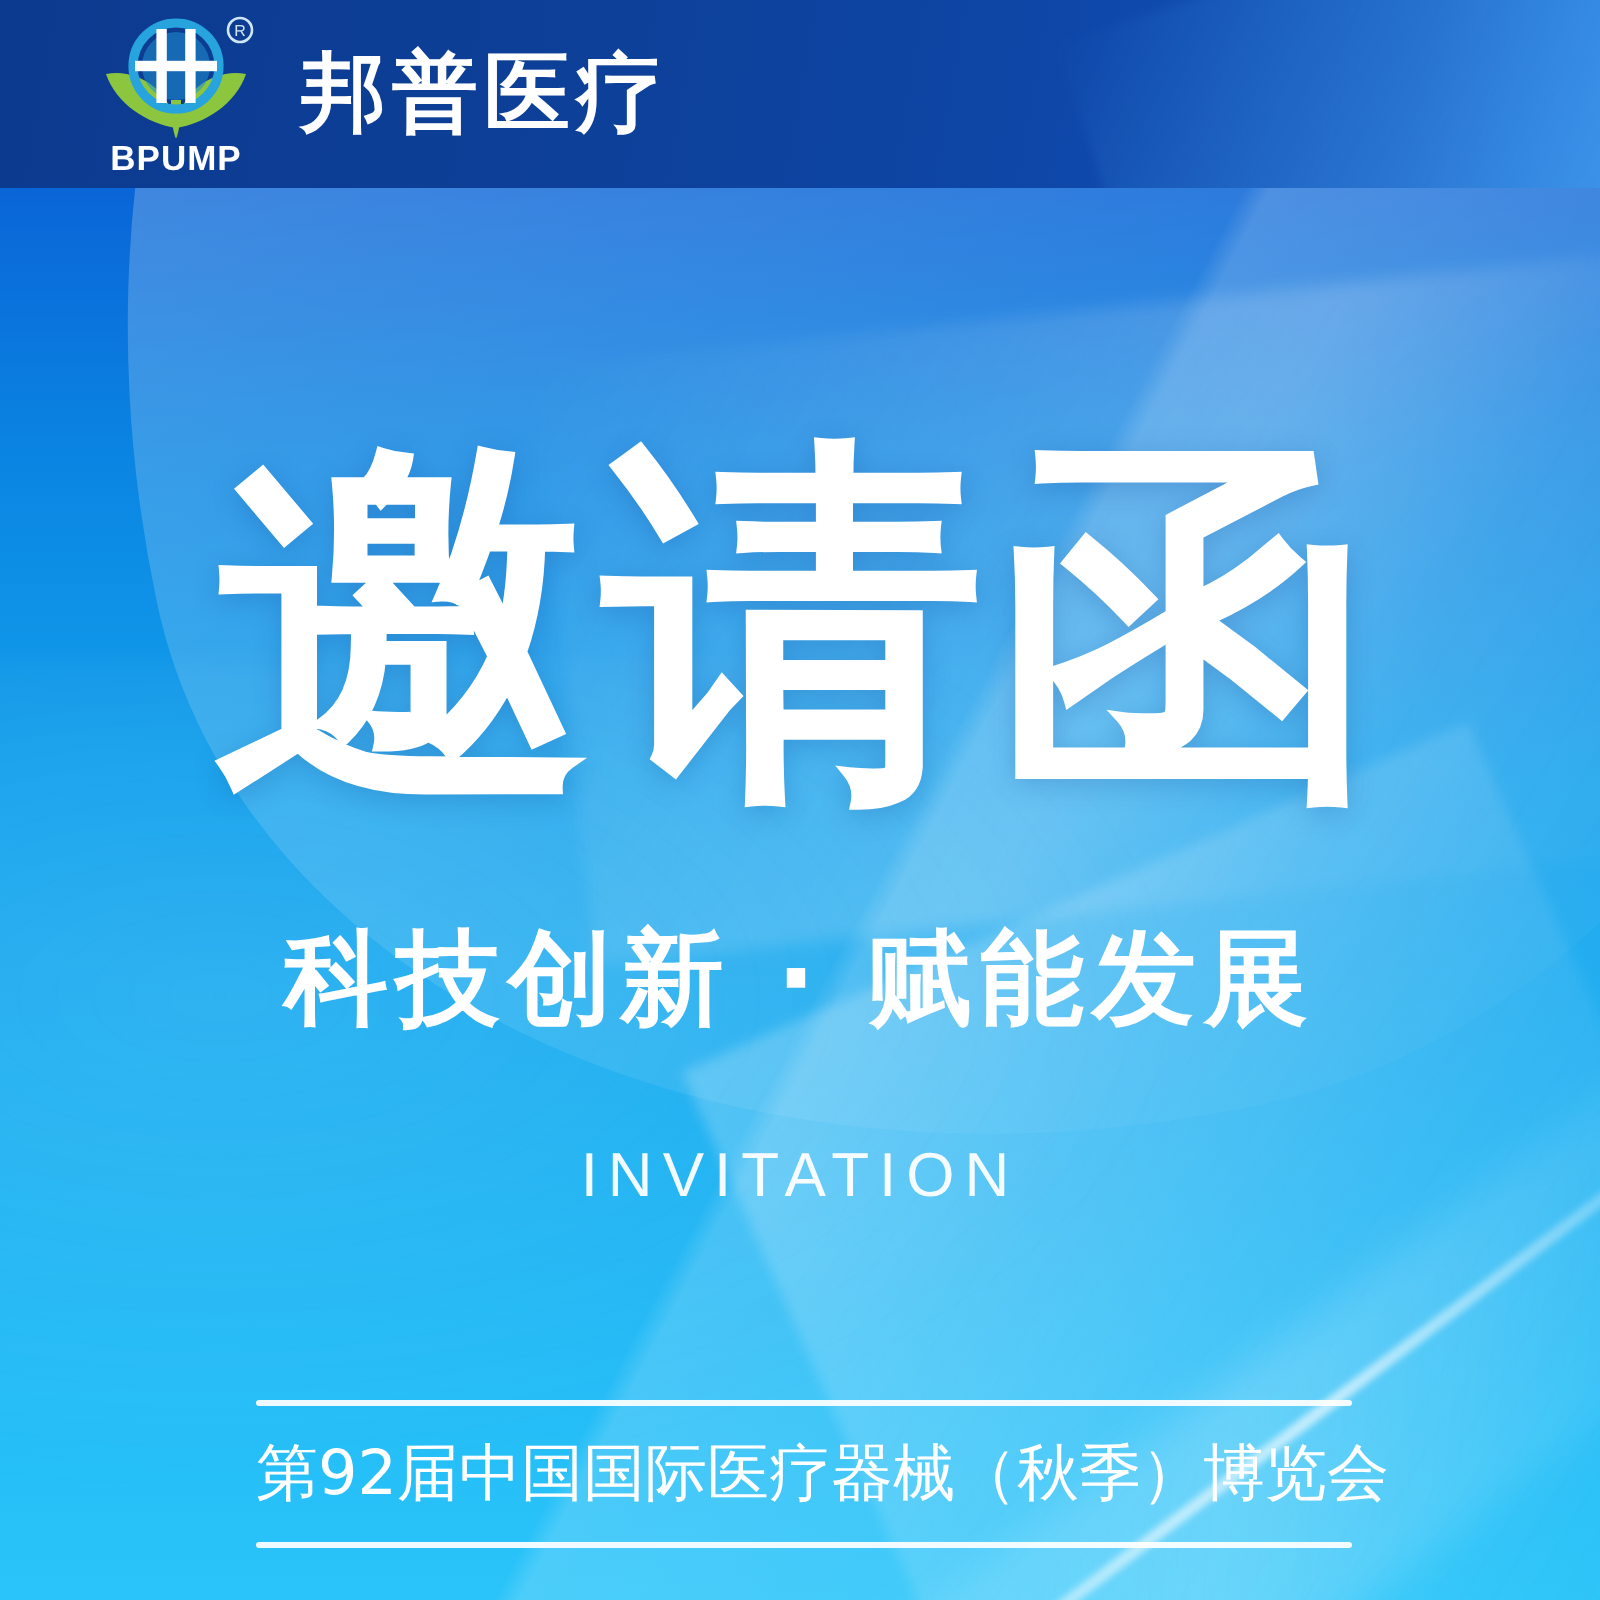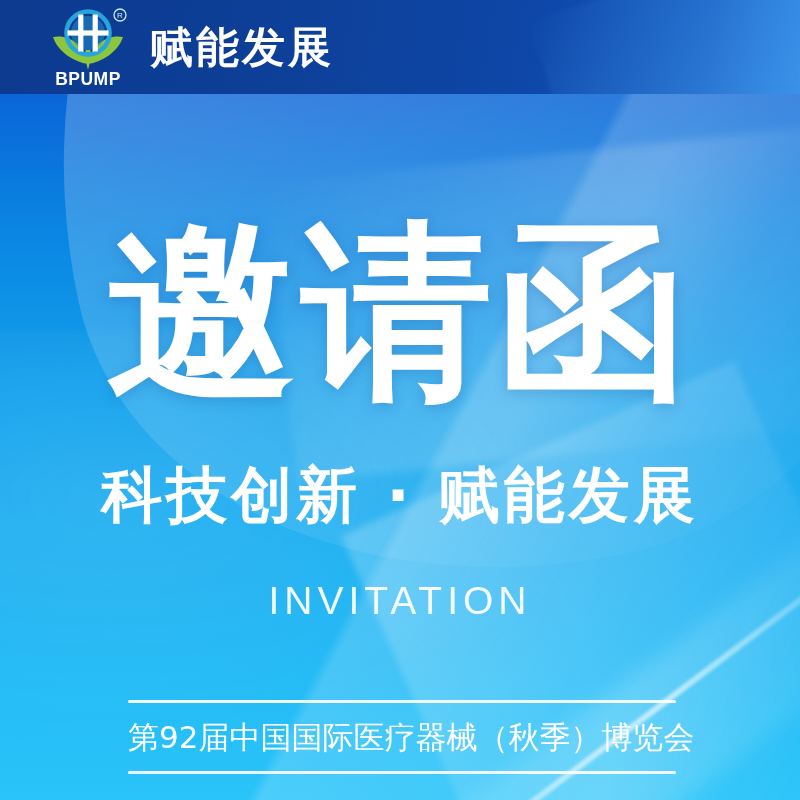--- a/index.html
+++ b/index.html
@@ -227,32 +227,32 @@
     font-weight: bold;
     letter-spacing: 6px;
     text-shadow: 0 3px 14px rgba(10,60,140,0.22);
     font-family: "DejaVu Sans", "Liberation Sans", sans-serif;
     white-space: nowrap;
   }
 
   .subtitle {
     margin-top: 56px;
     color: #ffffff;
-    font-size: 61px;
+    font-size: 52px;
     font-weight: bold;
     letter-spacing: 4px;
     line-height: 1;
     font-family: "DejaVu Sans", "Liberation Sans", sans-serif;
     white-space: nowrap;
   }
 
   .invitation-en {
     margin-top: 56px;
     color: rgba(255,255,255,0.94);
-    font-size: 39px;
+    font-size: 31px;
     letter-spacing: 5px;
     line-height: 1;
     font-weight: normal;
     font-family: "Liberation Sans", sans-serif;
   }
 
   
   .bottom-block {
     position: absolute;
     left: 128px;
@@ -309,21 +309,21 @@
         <rect x="34.2" y="8.5" width="5.2" height="37" fill="#ffffff"></rect>
         <rect x="48.6" y="8.5" width="5.2" height="37" fill="#ffffff"></rect>
 
         <circle cx="76" cy="9" r="6" fill="none" stroke="#cfe6f5" stroke-width="1.3"></circle>
         <text x="76" y="12.2" font-size="8" fill="#cfe6f5" text-anchor="middle" font-family="Liberation Sans, sans-serif">R</text>
 
         <text x="44" y="79" font-size="17.5" font-weight="bold" fill="#ffffff" text-anchor="middle" letter-spacing="0.5" font-family="Liberation Sans, sans-serif">BPUMP</text>
       </svg>
     </div>
 
-    <div class="brand-cn">赋能发展</div>
+    <div class="brand-cn">邦普医疗</div>
   </div>
 
   <div class="content">
     <div class="title-main">邀请函</div>
 
     <div class="subtitle">科技创新 · 赋能发展</div>
 
     <div class="invitation-en">INVITATION</div>
   </div>
 

